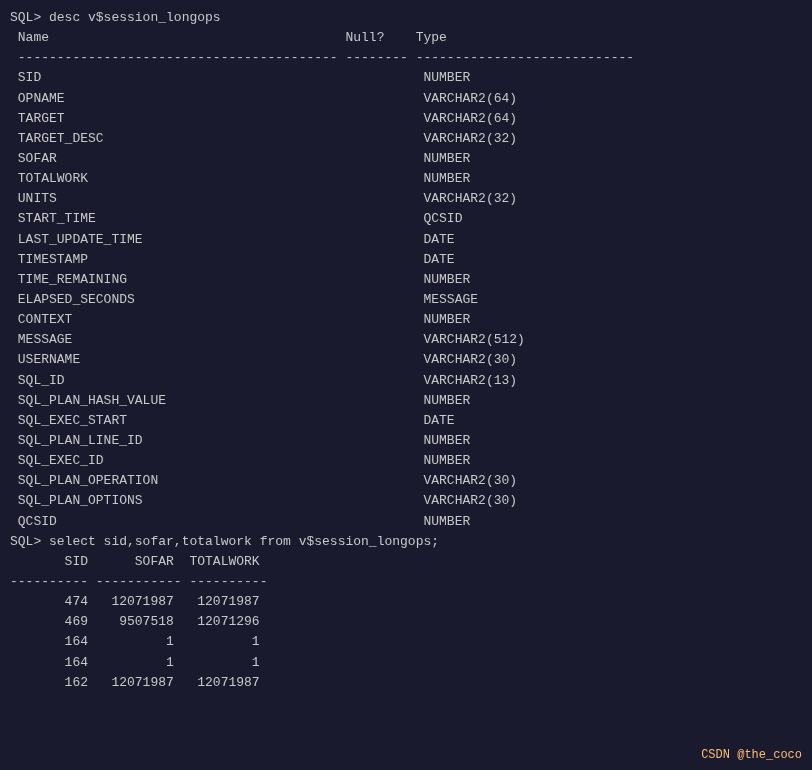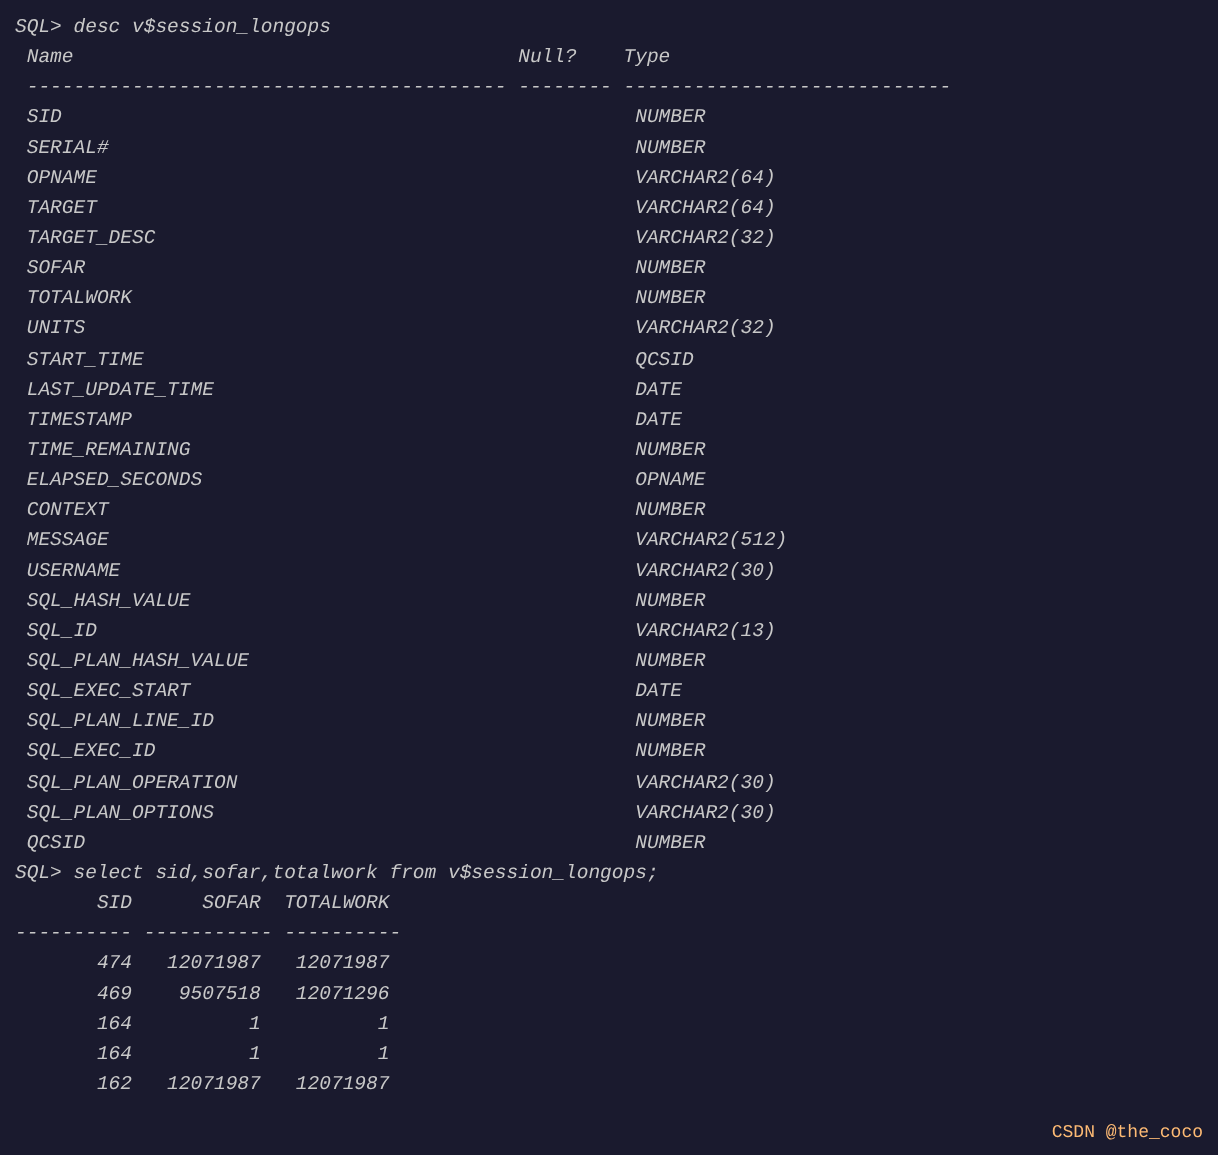--- a/index.html
+++ b/index.html
@@ -19,56 +19,53 @@
     }
     .terminal {
       width: 100%;
       min-height: 770px;
       background-color: #1a1a2e;
       color: #c8c8c8;
     }
     .line {
       white-space: pre;
       line-height: 1.55;
-      font-style: italic;
     }
     .watermark {
       position: fixed;
       bottom: 8px;
       right: 10px;
       color: #fdba74;
       font-size: 12px;
       font-family: 'Courier New', Courier, monospace;
     }
   </style>
 </head>
 <body>
 
 <div class="terminal">
   <div id="lines-container">
       <div class="line">SQL&gt; desc v$session_longops</div>
       <div class="line"> Name                                      Null?    Type</div>
       <div class="line"> ----------------------------------------- -------- ----------------------------</div>
       <div class="line"> SID                                                 NUMBER</div>
-      <div class="line"> SERIAL#                                             NUMBER</div>
       <div class="line"> OPNAME                                              VARCHAR2(64)</div>
       <div class="line"> TARGET                                              VARCHAR2(64)</div>
       <div class="line"> TARGET_DESC                                         VARCHAR2(32)</div>
       <div class="line"> SOFAR                                               NUMBER</div>
       <div class="line"> TOTALWORK                                           NUMBER</div>
       <div class="line"> UNITS                                               VARCHAR2(32)</div>
       <div class="line"> START_TIME                                          QCSID</div>
       <div class="line"> LAST_UPDATE_TIME                                    DATE</div>
       <div class="line"> TIMESTAMP                                           DATE</div>
       <div class="line"> TIME_REMAINING                                      NUMBER</div>
-      <div class="line"> ELAPSED_SECONDS                                     OPNAME</div>
+      <div class="line"> ELAPSED_SECONDS                                     MESSAGE</div>
       <div class="line"> CONTEXT                                             NUMBER</div>
       <div class="line"> MESSAGE                                             VARCHAR2(512)</div>
       <div class="line"> USERNAME                                            VARCHAR2(30)</div>
-      <div class="line"> SQL_HASH_VALUE                                      NUMBER</div>
       <div class="line"> SQL_ID                                              VARCHAR2(13)</div>
       <div class="line"> SQL_PLAN_HASH_VALUE                                 NUMBER</div>
       <div class="line"> SQL_EXEC_START                                      DATE</div>
       <div class="line"> SQL_PLAN_LINE_ID                                    NUMBER</div>
       <div class="line"> SQL_EXEC_ID                                         NUMBER</div>
       <div class="line"> SQL_PLAN_OPERATION                                  VARCHAR2(30)</div>
       <div class="line"> SQL_PLAN_OPTIONS                                    VARCHAR2(30)</div>
       <div class="line"> QCSID                                               NUMBER</div>
       <div class="line"></div>
       <div class="line">SQL&gt; select sid,sofar,totalwork from v$session_longops;</div>

